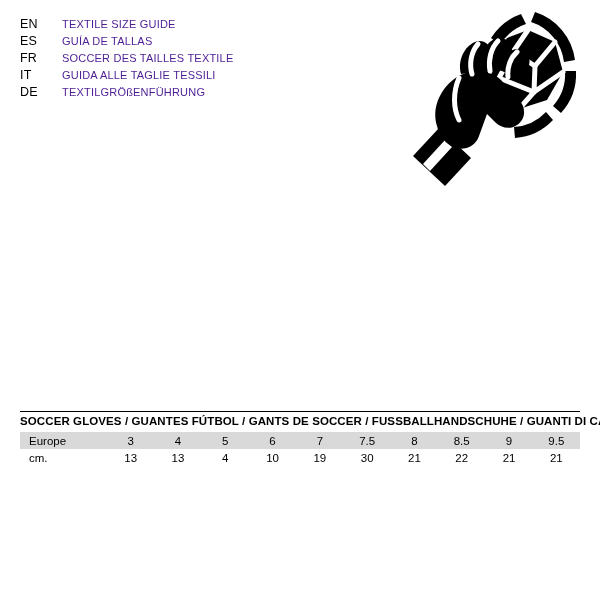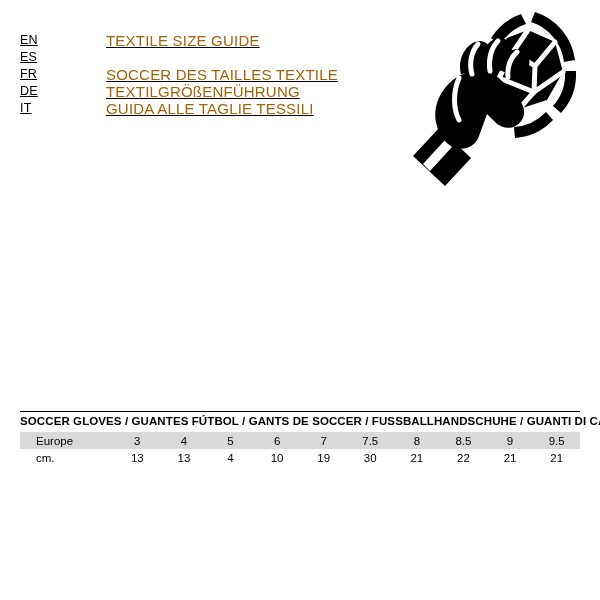--- a/index.html
+++ b/index.html
@@ -12,44 +12,42 @@
     height: 600px;
     font-family: "Liberation Sans", sans-serif;
     color: #000000;
     position: relative;
     overflow: hidden;
   }
 
   
   .lang-block {
     position: absolute;
-    top: 32px;
+    top: 16px;
     left: 20px;
     width: 320px;
-    text-decoration: underline;
   }
   .lang-row {
     display: flex;
     align-items: flex-start;
     line-height: 17px;
     height: 17px;
     font-size: 12.5px;
     letter-spacing: 0.2px;
   }
   .lang-code {
     width: 42px;
     flex: 0 0 42px;
     font-size: 12.5px;
     color: #000;
   }
   .lang-text {
-    font-size: 15px;
-    color: #a16207;
+    font-size: 11px;
+    color: #4c1d95;
     white-space: nowrap;
-    margin-left: 44px;
   }
 
   
   .illustration {
     position: absolute;
     top: 8px;
     left: 395px;
     width: 190px;
     height: 185px;
   }
@@ -85,21 +83,21 @@
     height: 17px;
     padding: 0;
     text-align: center;
     vertical-align: middle;
   }
   table.size-table tr.row-shaded {
     background: #d9d9d9;
   }
   table.size-table td.label-cell {
     text-align: left;
-    padding-left: 16px;
+    padding-left: 9px;
     width: 78px;
   }
   .divider-line {
     position: absolute;
     left: 20px;
     top: 411px;
     width: 560px;
     height: 1px;
     background: #000;
   }
@@ -109,35 +107,36 @@
 
 <div class="lang-block">
 
   <div class="lang-row">
     <span class="lang-code">EN</span>
     <span class="lang-text">TEXTILE SIZE GUIDE</span>
   </div>
 
   <div class="lang-row">
     <span class="lang-code">ES</span>
+    <span class="lang-text">GUÍA DE TALLAS</span>
   </div>
 
   <div class="lang-row">
     <span class="lang-code">FR</span>
     <span class="lang-text">SOCCER DES TAILLES TEXTILE</span>
   </div>
 
   <div class="lang-row">
+    <span class="lang-code">IT</span>
+    <span class="lang-text">GUIDA ALLE TAGLIE TESSILI</span>
+  </div>
+
+  <div class="lang-row">
     <span class="lang-code">DE</span>
     <span class="lang-text">TEXTILGRÖßENFÜHRUNG</span>
-  </div>
-
-  <div class="lang-row">
-    <span class="lang-code">IT</span>
-    <span class="lang-text">GUIDA ALLE TAGLIE TESSILI</span>
   </div>
 
 </div>
 
 <div class="illustration">
   <svg viewBox="0 0 190 185" xmlns="http://www.w3.org/2000/svg" aria-hidden="true">
     <g fill="#000000">
 
       <path d="M96 30 A58 58 0 0 1 126 6 L131 16 A48 48 0 0 0 105 37 Z"></path>
       <path d="M140 4 A58 58 0 0 1 180 52 L169 54 A48 48 0 0 0 136 14 Z"></path>

